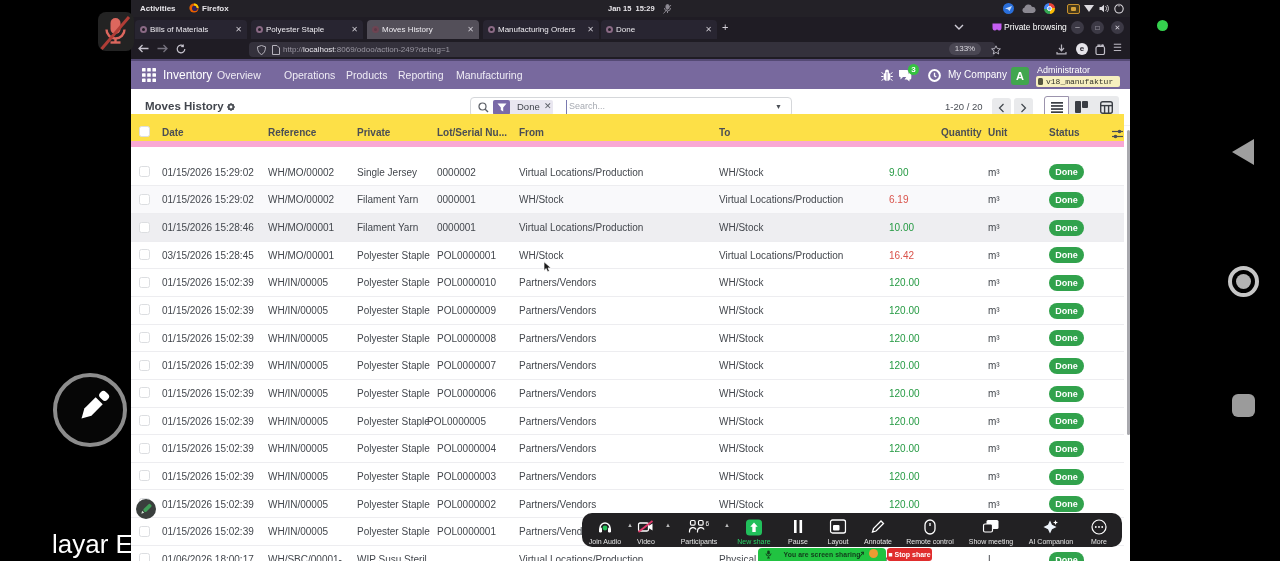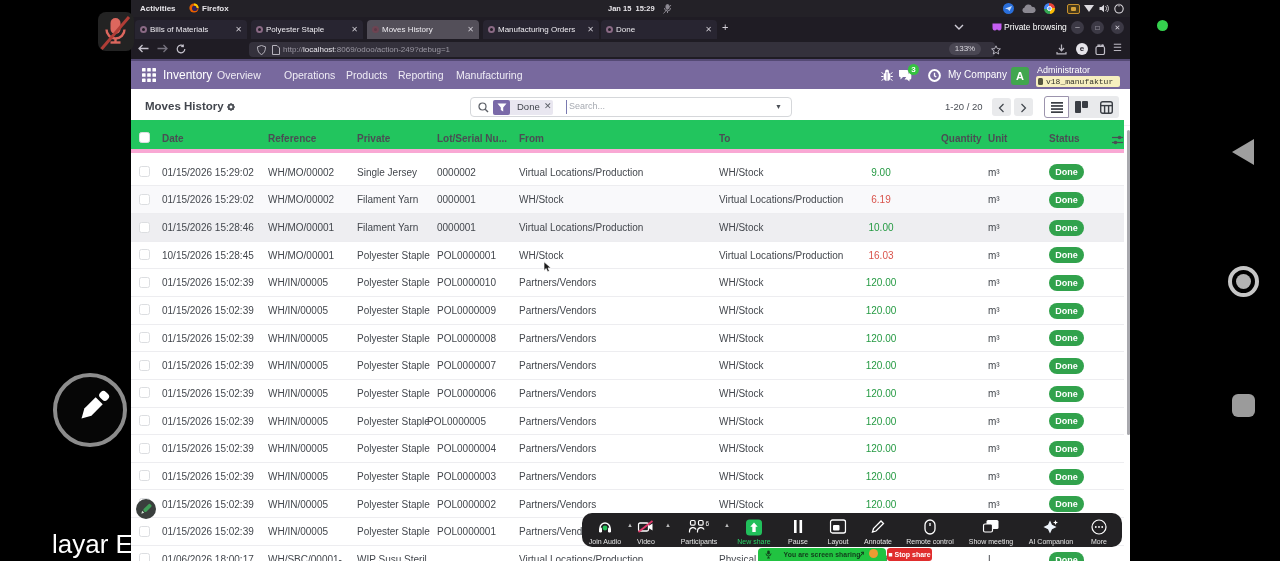--- a/index.html
+++ b/index.html
@@ -29,25 +29,25 @@
 
 
 #ctrlbar { left:0; top:89px; width:999px; height:37px; background:#fff; border-bottom:1px solid #f0f0f2; }
 #bc { left:14px; top:11px; font-size:11.5px; font-weight:bold; color:#42464d; }
 #searchbox { left:339px; top:7.5px; width:322px; height:20px; border:1px solid #d5d7da; border-radius:4px; background:#fff; }
 #pager { left:814px; top:12px; font-size:9.5px; color:#4a4e55; }
 .pgbtn { top:9px; width:19px; height:18px; background:#e9eaec; border-radius:3px; }
 .vbtn { top:7px; width:25px; height:22px; background:#e9eaec; }
 
 
-#thead { left:0; top:120px; width:993px; height:32.7px; background:#22c55e; border-bottom:4px solid #f9a8d4; font-weight:bold; font-size:10px; color:#4a4e54; }
+#thead { left:0; top:114px; width:993px; height:32.7px; background:#fde047; border-bottom:6px solid #f9a8d4; font-weight:bold; font-size:10px; color:#4a4e54; }
 #thead span { top:13px; }
 .trow { left:0; width:993px; height:27.65px; background:#fff; border-bottom:1px solid #ededf0; font-size:10px; color:#43474d; }
 .trow .c { top:8px; white-space:nowrap; }
-.trow .qty { width:120px; left:690px; text-align:center; }
+.trow .qty { width:120px; left:758px; text-align:left; }
 .cb { width:11px; height:11px; border:1px solid #dcdee1; border-radius:2.5px; background:#fff; }
 .badge { left:918px; top:5.8px; width:35px; height:16px; background:#31a24c; border-radius:8px; color:#fff; font-size:9px; font-weight:bold; text-align:center; line-height:16px; }
 
 
 #ztoolbar { left:582px; top:513px; width:540px; height:34px; background:#222123; border-radius:10px; z-index:4; }
 .zbtn { top:4px; width:54px; height:28px; color:#e7e7e7; font-size:7px; text-align:center; }
 .zbtn .zl { position:absolute; top:21px; left:0; width:100%; white-space:nowrap; }
 .zbtn svg { position:absolute; left:50%; transform:translateX(-50%); top:2px; }
 </style></head>
 <body>
@@ -349,27 +349,27 @@
   <span class="c" style="left:226px;">Filament Yarn</span>
   <span class="c" style="left:306px;">0000001</span>
   <span class="c" style="left:388px;">Virtual Locations/Production</span>
   <span class="c" style="left:588px;">WH/Stock</span>
   <span class="c qty" style="color:#259a43;">10.00</span>
   <span class="c" style="left:857px;">m³</span>
   <span class="badge">Done</span>
 </div>
 <div class="trow" style="top:241.6px;">
   <span class="cb" style="left:8px;top:7.5px;"></span>
-  <span class="c" style="left:31px;">10/15/2026 15:28:45</span>
+  <span class="c" style="left:31px;">03/15/2026 15:28:45</span>
   <span class="c" style="left:137px;">WH/MO/00001</span>
   <span class="c" style="left:226px;">Polyester Staple</span>
   <span class="c" style="left:306px;">POL0000001</span>
   <span class="c" style="left:388px;">WH/Stock</span>
   <span class="c" style="left:588px;">Virtual Locations/Production</span>
-  <span class="c qty" style="color:#d9534b;">16.03</span>
+  <span class="c qty" style="color:#d9534b;">16.42</span>
   <span class="c" style="left:857px;">m³</span>
   <span class="badge">Done</span>
 </div>
 <div class="trow" style="top:269.3px;">
   <span class="cb" style="left:8px;top:7.5px;"></span>
   <span class="c" style="left:31px;">01/15/2026 15:02:39</span>
   <span class="c" style="left:137px;">WH/IN/00005</span>
   <span class="c" style="left:226px;">Polyester Staple</span>
   <span class="c" style="left:306px;">POL0000010</span>
   <span class="c" style="left:388px;">Partners/Vendors</span>

